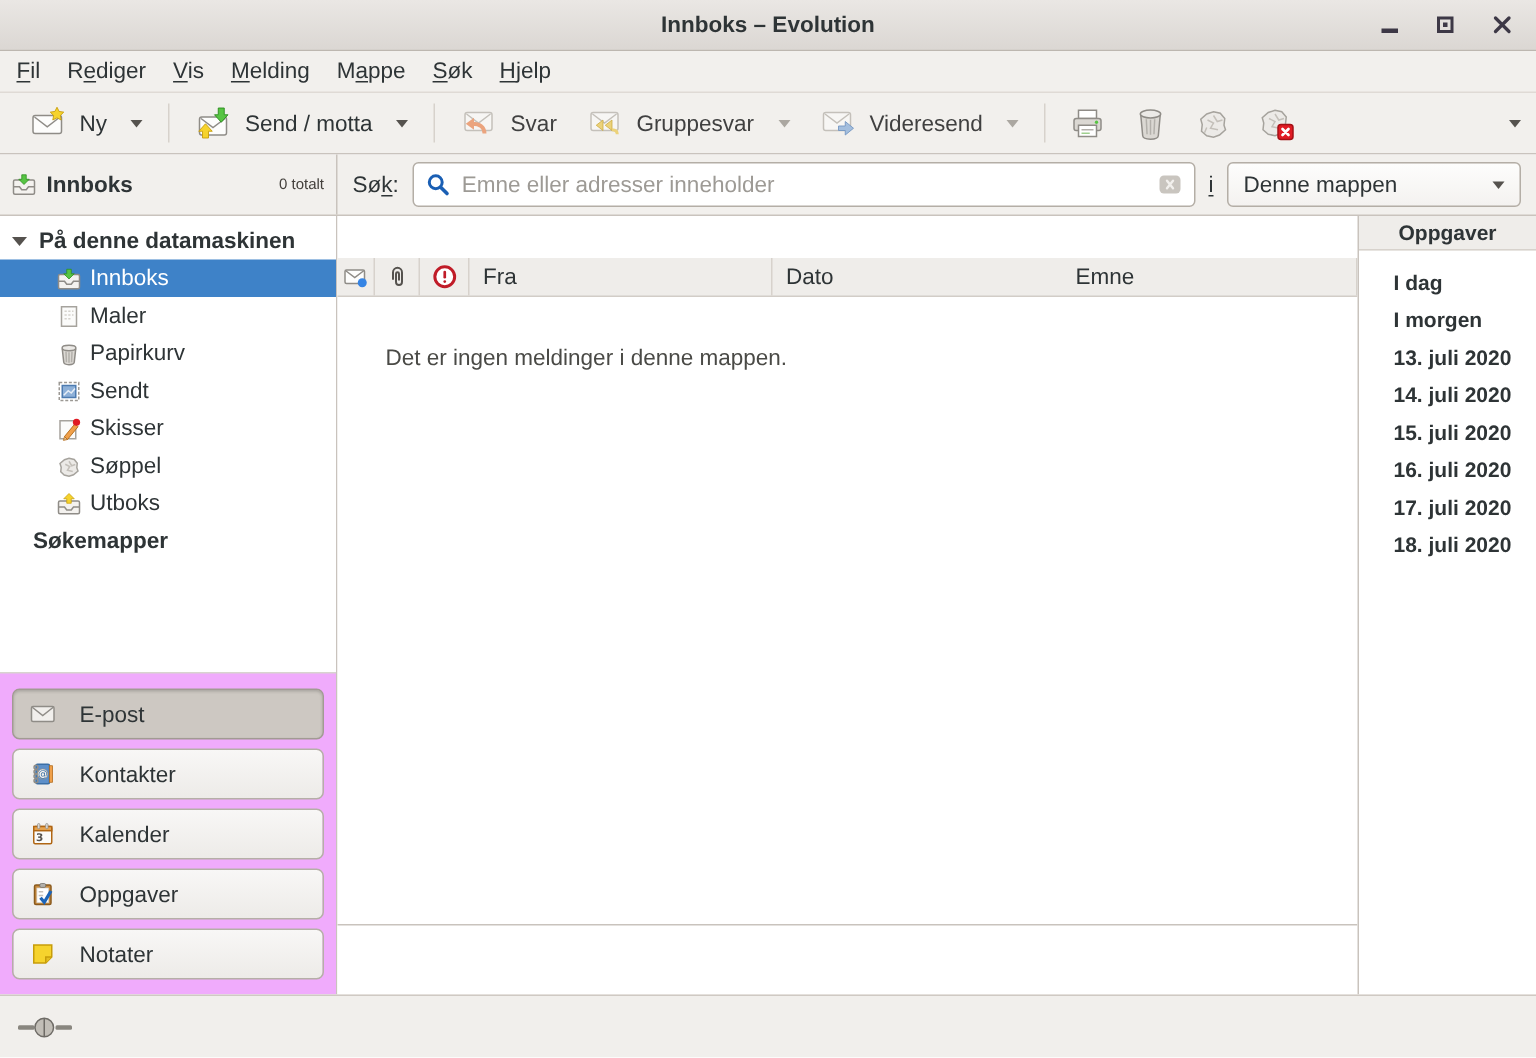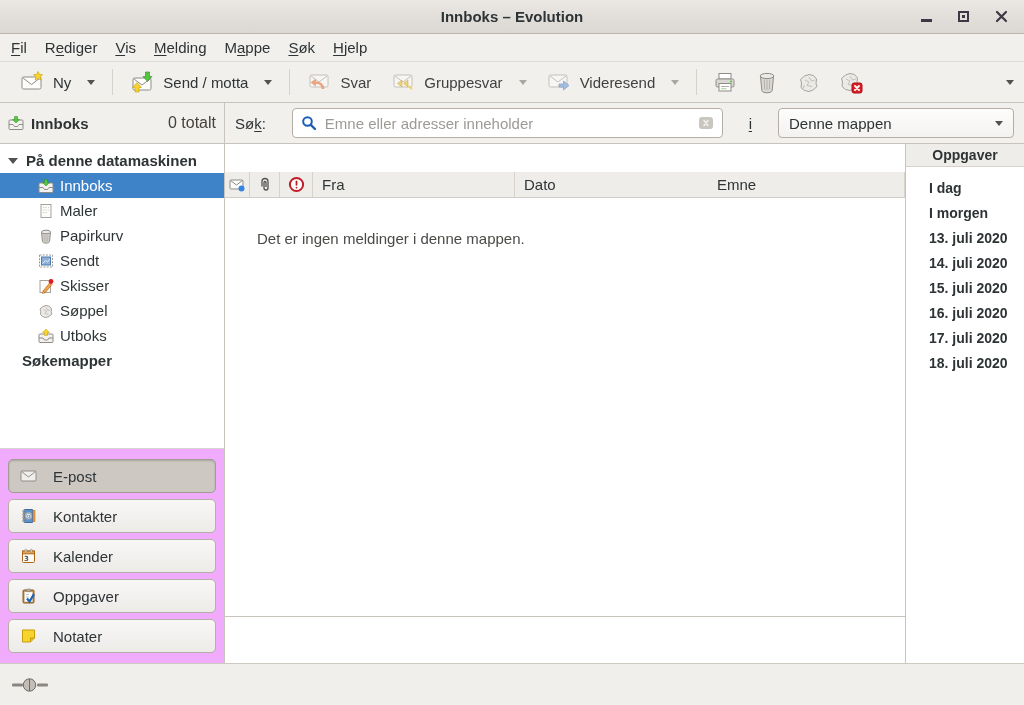--- a/index.html
+++ b/index.html
@@ -41,33 +41,33 @@
   .tb-sep { width: 1px; height: 26px; background: #d7d2cc; margin: 0 7px; flex: none; }
   .dis-label { color: #404040; }
   .caret { width: 0; height: 0; border-left: 4px solid transparent; border-right: 4px solid transparent; border-top: 5px solid #55524e; margin-left: 7px; }
   .caret.dis { border-top-color: #aba7a1; }
   .tb-spacer { flex: 1; }
 
   
   .searchrow { height: 41px; flex: none; background: #f2f0ed; border-bottom: 1px solid #c9c3bd; display: flex; }
   .folder-head { width: 225px; flex: none; border-right: 1px solid #c9c3bd; display: flex; align-items: center; gap: 7px; padding: 0 8px; }
   .folder-head .name { font-weight: bold; }
-  .folder-head .count { margin-left: auto; font-size: 16px; color: #44403c; }
-  .search-area { flex: 1; display: flex; align-items: center; gap: 26px; padding: 0 10px; }
+  .folder-head .count { margin-left: auto; font-size: 10px; color: #44403c; }
+  .search-area { flex: 1; display: flex; align-items: center; gap: 9px; padding: 0 10px; }
   .entry {
     flex: 1; height: 30px; background: #fff; border: 1px solid #b4aea6; border-radius: 4px;
     display: flex; align-items: center; gap: 8px; padding: 0 8px;
   }
   .entry input {
     flex: 1; border: none; outline: none; background: transparent;
     font: inherit; color: #2e3436; min-width: 0;
   }
   .entry input::placeholder { color: #9d9a95; opacity: 1; }
   .combo {
-    width: 236px; height: 30px; flex: none; background: linear-gradient(#fdfdfc,#f4f2f0);
+    width: 196px; height: 30px; flex: none; background: linear-gradient(#fdfdfc,#f4f2f0);
     border: 1px solid #b4aea6; border-radius: 4px;
     display: flex; align-items: center; padding: 0 10px;
   }
   .combo .caret { margin-left: auto; }
 
   
   .content { flex: 1; display: flex; min-height: 0; }
 
   
   .sidebar { width: 225px; flex: none; border-right: 1px solid #c9c3bd; background: #fff; display: flex; flex-direction: column; }

